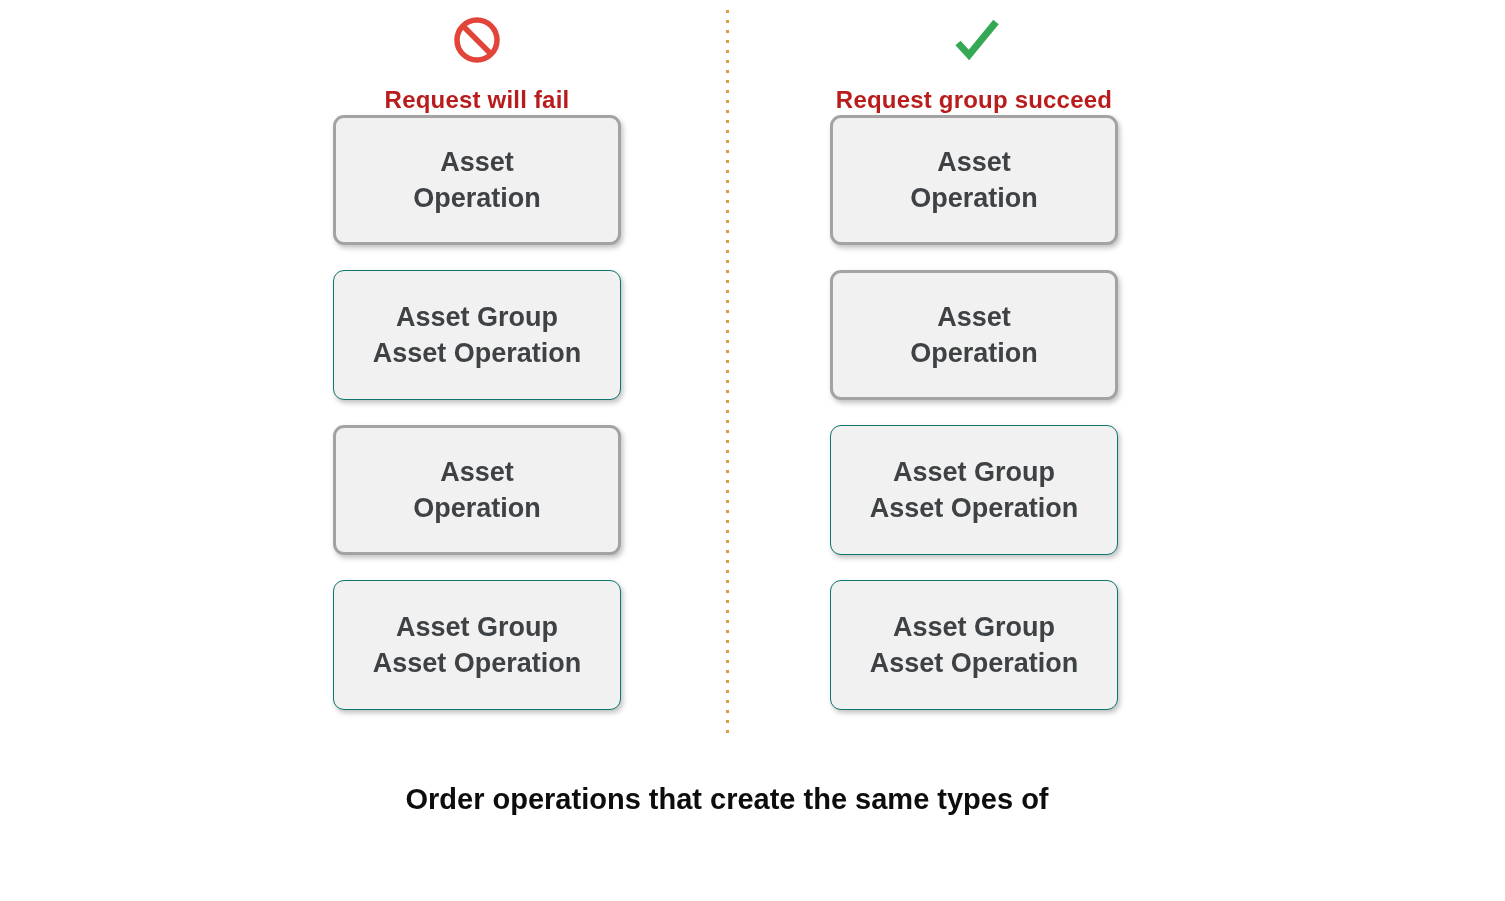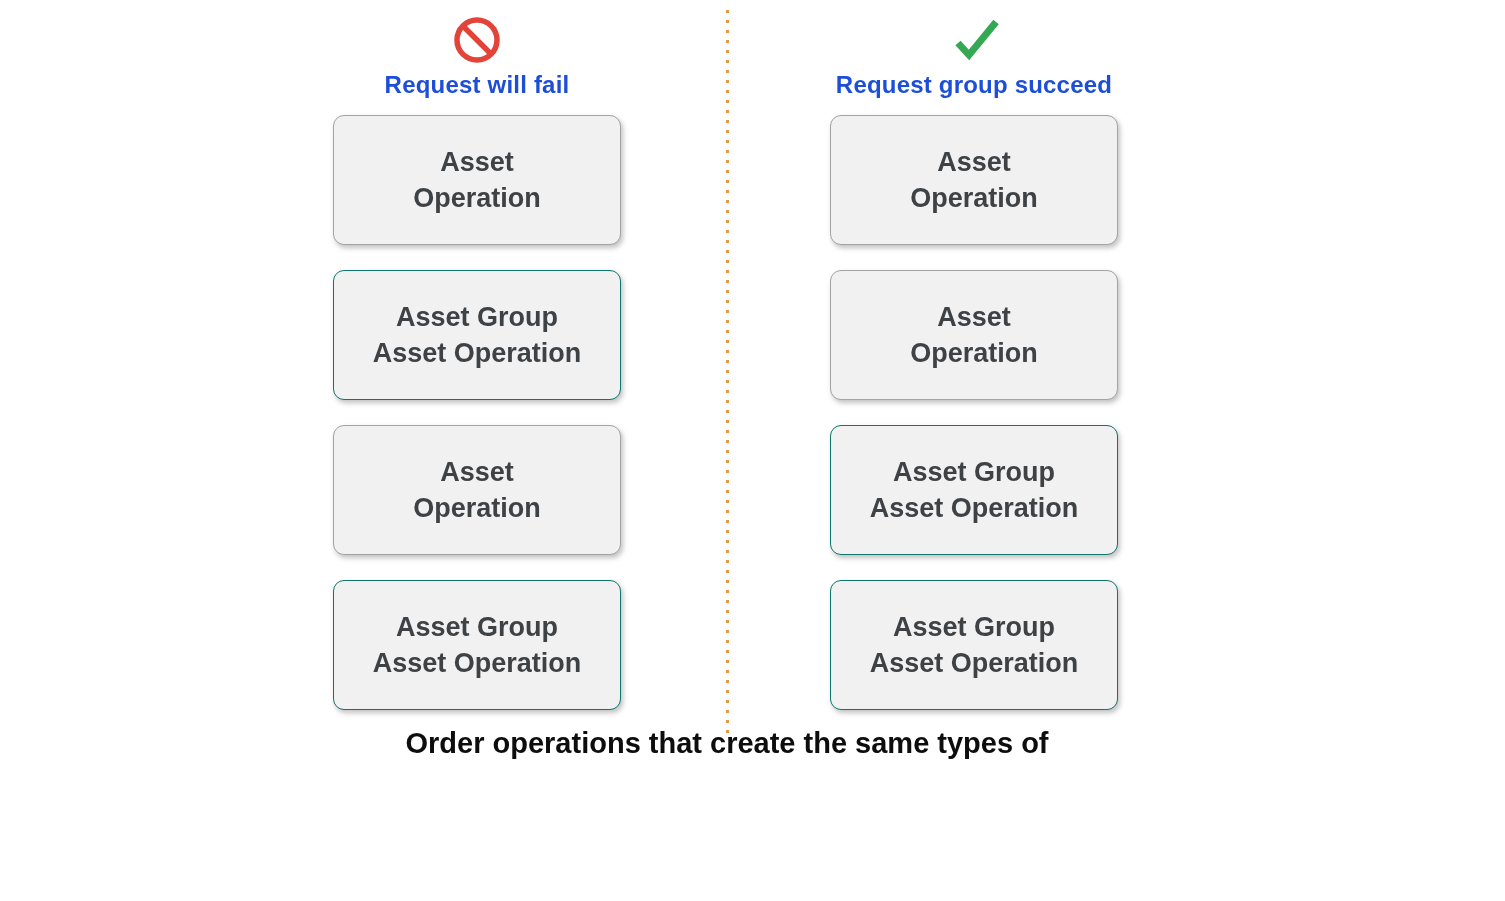--- a/index.html
+++ b/index.html
@@ -20,41 +20,41 @@
     width: 288px;
     text-align: center;
   }
   .col-header .icon-wrap {
     height: 52px;
     display: flex;
     align-items: center;
     justify-content: center;
   }
   .col-header .col-title {
-    margin-top: 5px;
+    margin-top: 20px;
     font-size: 24px;
     font-weight: 700;
-    color: #1d4ed8;
+    color: #b91c1c;
     letter-spacing: 0.2px;
     white-space: nowrap;
   }
   .op-box {
     position: absolute;
     width: 288px;
     height: 130px;
     box-sizing: border-box;
     border-radius: 11px;
     background: #f1f1f1;
     display: flex;
     flex-direction: column;
     align-items: center;
     justify-content: center;
     box-shadow: 2px 3px 5px rgba(80, 80, 80, 0.35);
   }
-  .op-box.blue   { border: 1px solid #a3a3a3; }
+  .op-box.blue   { border: 3px solid #a3a3a3; }
   .op-box.orange { border: 1px solid #0f766e; }
   .op-box .line {
     font-size: 27px;
     line-height: 36px;
     font-weight: 700;
     color: #3f4245;
     text-align: center;
   }
   .divider {
     position: absolute;
@@ -64,21 +64,21 @@
     height: 728px;
     background: repeating-linear-gradient(
       to bottom,
       #e09a44 0px, #e09a44 3px,
       transparent 3px, transparent 10px
     );
   }
   .caption {
     position: absolute;
     left: 357px;
-    top: 724px;
+    top: 780px;
     width: 740px;
     text-align: center;
   }
   .caption .cap-line {
     font-size: 29px;
     line-height: 38px;
     font-weight: 700;
     color: #0d0d0d;
   }
   

